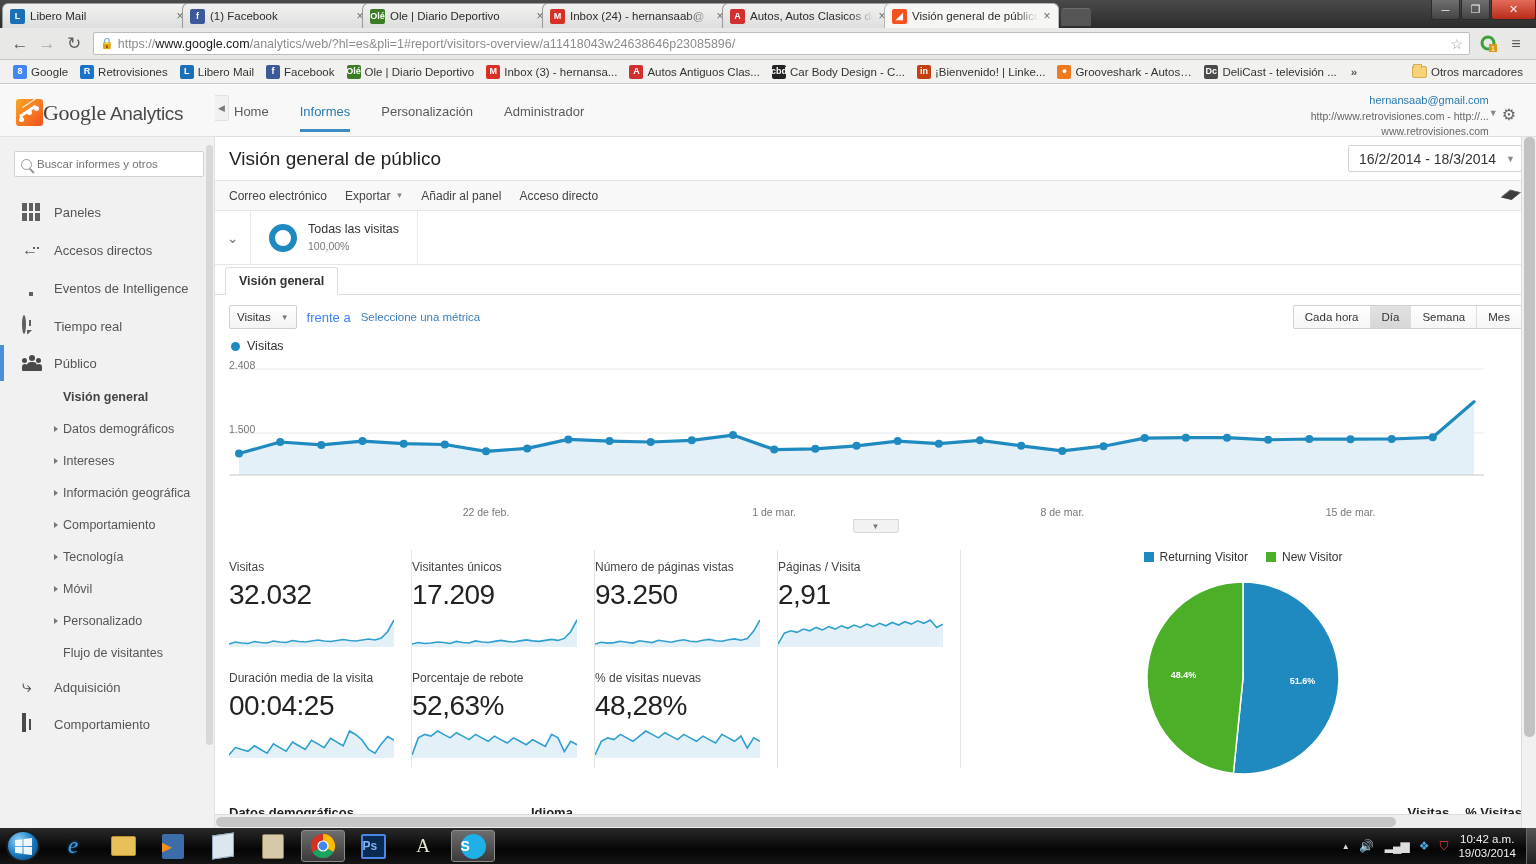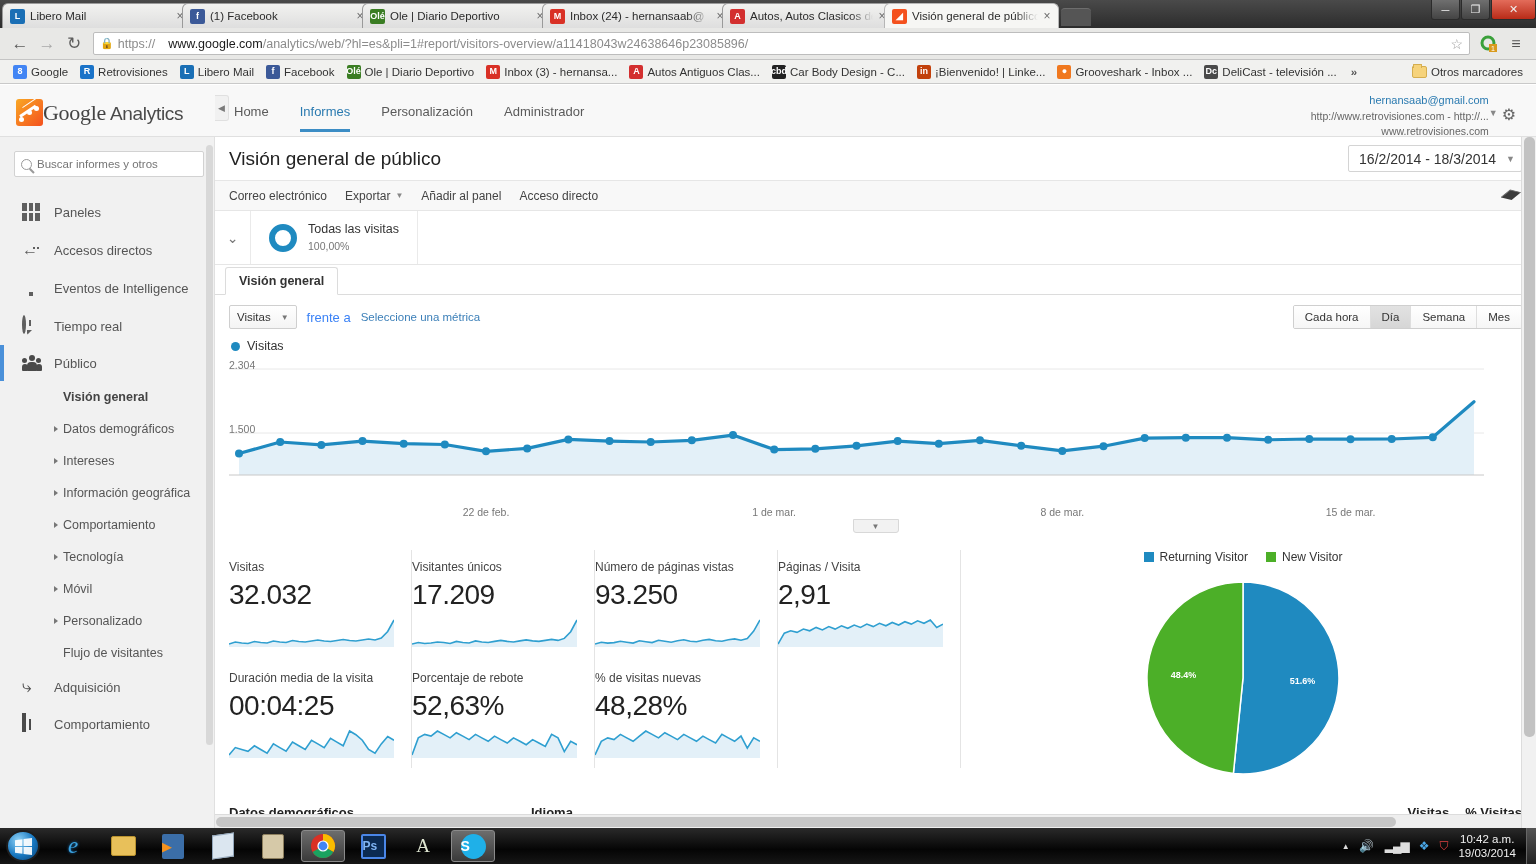--- a/index.html
+++ b/index.html
@@ -83,21 +83,21 @@
   }
   .navbtn.dim { color: #a9a9a9; }
   .urlbox {
     flex: 1 1 auto; height: 23px; background: #fff;
     border: 1px solid #bdbdbd; border-radius: 2px;
     display: flex; align-items: center; padding: 0 6px;
     font-size: 12.5px; margin: 0 4px;
   }
   .lock { color: #2e9e48; margin-right: 4px; font-size: 11px; }
   .url-dim { color: #8c8c8c; }
-  .url-dom { color: #1a1a1a; padding-left: 13px; }
+  .url-dom { color: #1a1a1a; }
   .star { color: #9a9a9a; font-size: 14px; margin-left: auto; padding-left: 6px; }
   .omni-icon { width: 24px; height: 24px; display:flex; align-items:center; justify-content:center; }
 
   .chrome-bookmarks {
     height: 24px; background: #f1f1ef;
     border-bottom: 1px solid #c9c9c9;
     display: flex; align-items: center; padding: 0 8px;
     font-size: 11.5px; color: #333; gap: 2px;
   }
   .bm {
@@ -536,21 +536,21 @@
         <div class="bm">
           <span class="bfav" style="background:#222222">cbd</span>
           <span class="blabel">Car Body Design - C...</span>
         </div>
         <div class="bm">
           <span class="bfav" style="background:#c2410c">in</span>
           <span class="blabel">¡Bienvenido! | Linke...</span>
         </div>
         <div class="bm">
           <span class="bfav" style="background:#f0781e">●</span>
-          <span class="blabel">Grooveshark - Inbox ...</span>
+          <span class="blabel">Grooveshark - Autos ...</span>
         </div>
         <div class="bm">
           <span class="bfav" style="background:#4a4a4a">Dc</span>
           <span class="blabel">DeliCast - televisión ...</span>
         </div>
       </div>
     <div class="bm-more">»</div>
     <div class="bm bm-folder">
       <span class="folder-ico"></span>
       <span class="blabel">Otros marcadores</span>
@@ -775,21 +775,21 @@
                 <circle cx="874.5" cy="83.2" r="4" fill="#1f8ac0"></circle>
                 <circle cx="915.7" cy="75.1" r="4" fill="#1f8ac0"></circle>
                 <circle cx="956.8" cy="74.7" r="4" fill="#1f8ac0"></circle>
                 <circle cx="998.0" cy="74.7" r="4" fill="#1f8ac0"></circle>
                 <circle cx="1039.2" cy="76.8" r="4" fill="#1f8ac0"></circle>
                 <circle cx="1080.3" cy="76.0" r="4" fill="#1f8ac0"></circle>
                 <circle cx="1121.5" cy="76.2" r="4" fill="#1f8ac0"></circle>
                 <circle cx="1162.7" cy="76.0" r="4" fill="#1f8ac0"></circle>
                 <circle cx="1203.8" cy="74.3" r="4" fill="#1f8ac0"></circle>
               </svg>
-            <div class="ylabel" id="ytick-top" style="top:-4px;">2.304</div>
+            <div class="ylabel" id="ytick-top" style="top:-4px;">2.408</div>
             <div class="ylabel" id="ytick-mid" style="top:60px;">1.500</div>
           </div>
           <div class="xaxis" id="xaxis-host">
             <div class="zoom-handle">▼</div>
           <span style="left: 257px;">22 de feb.</span>
               <span style="left: 545.167px;">1 de mar.</span>
               <span style="left: 833.333px;">8 de mar.</span>
               <span style="left: 1121.5px;">15 de mar.</span>
             </div>
         </div>

